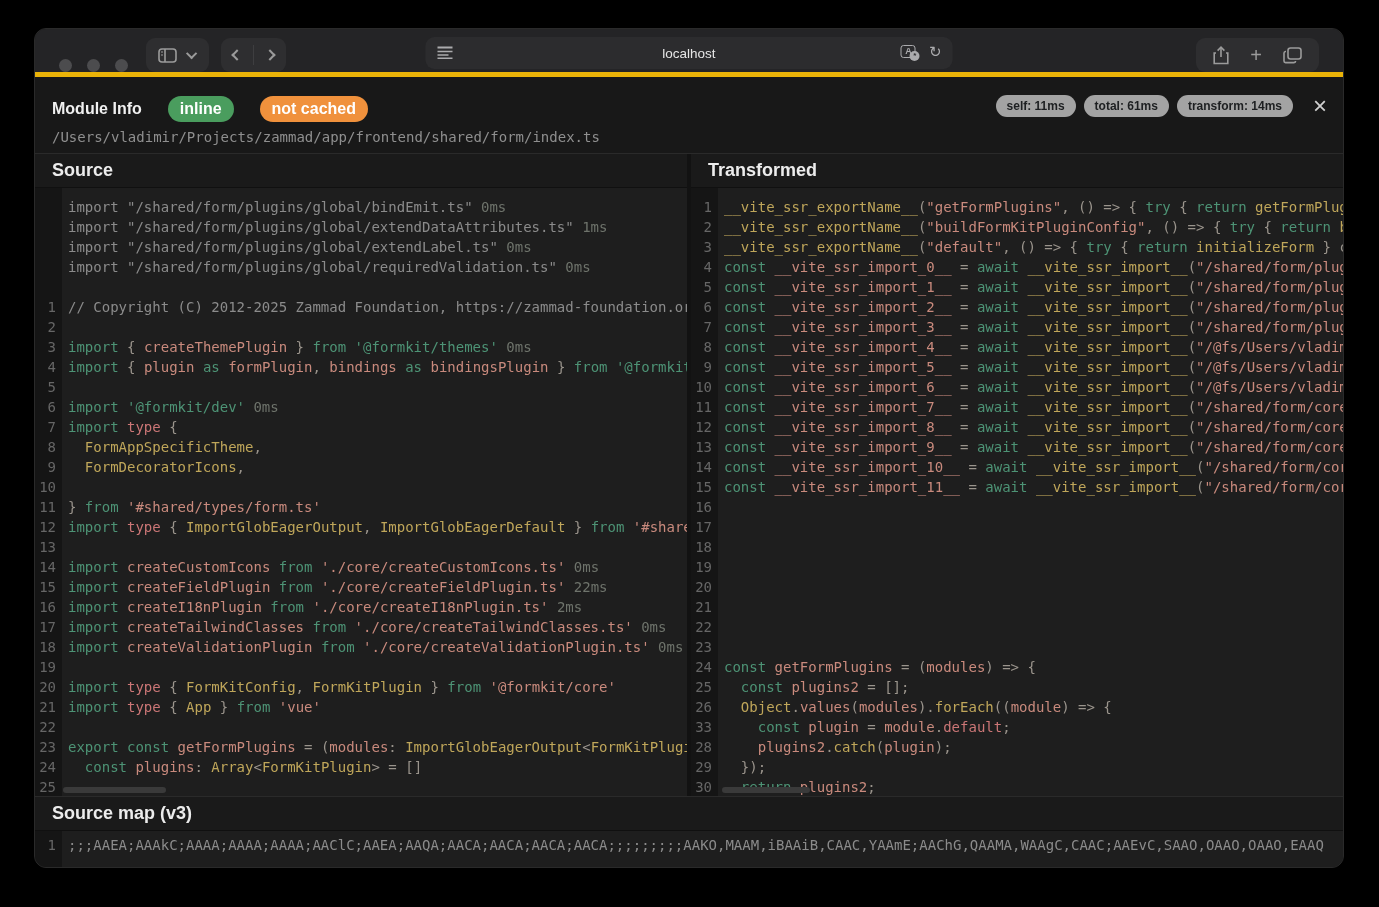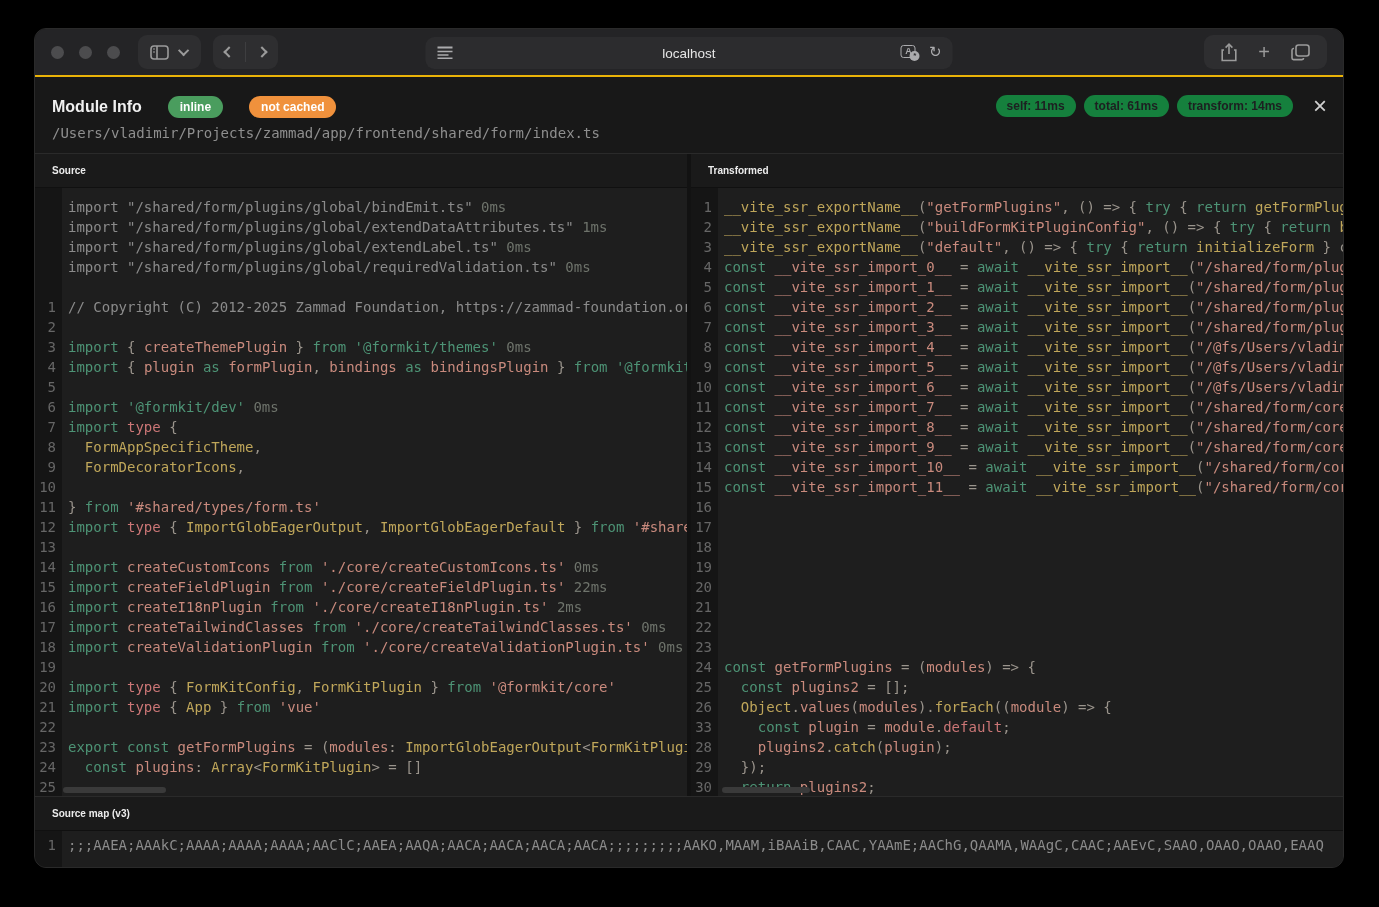--- a/index.html
+++ b/index.html
@@ -6,22 +6,22 @@
     --accent-green:#4a9d5e; --accent-orange:#f0913c;
     --syntax-keyword:#4d9375; --syntax-string:#c98a7d; --syntax-function:#bfa65a;
     --syntax-type:#cb7676; --syntax-comment:#8b8b8b; --syntax-punct:#9a948c; --syntax-time:#6e736b;
   }
   *{box-sizing:border-box;margin:0;padding:0}
   html,body{width:1379px;height:907px;background:#000;overflow:hidden;
     font-family:"Liberation Sans",sans-serif;}
   .window{position:absolute;left:34px;top:28px;width:1310px;height:840px;
     background:#181818;border-radius:12px;overflow:hidden;border:1px solid #2a2a2a;}
   
-  .toolbar{position:relative;height:48px;background:#242426;border-bottom:2px solid #eab308;
-    display:flex;align-items:center;padding:0 16px;}
+  .toolbar{position:relative;height:48px;background:#242426;border-bottom:5px solid #eab308;
+    display:flex;align-items:flex-end;padding:0 24px;}
   .traffic{display:flex;gap:15px;margin-right:18px;}
   .tl{width:13px;height:13px;border-radius:50%;background:#4c4c4e;display:inline-block;}
   .tb-pill{height:34px;background:#2e2e30;border-radius:9px;display:flex;align-items:center;
     justify-content:center;gap:12px;padding:0 12px;margin-right:12px;}
   .chev{width:8px;height:8px;border-left:2px solid #9b9b9b;border-bottom:2px solid #9b9b9b;display:inline-block;}
   .chev.down{transform:rotate(-45deg) translateY(-2px);}
   .chev.left{transform:rotate(45deg);}
   .chev.right{transform:rotate(-135deg);}
   .navdiv{width:1px;height:20px;background:#3e3e40;}
   .urlbar{position:absolute;left:50%;top:8px;transform:translateX(-50%);
@@ -35,33 +35,33 @@
     color:#ababad;font-size:9px;font-weight:bold;text-align:center;line-height:11px;}
   .translate .dot{position:absolute;right:-5px;bottom:-4px;width:10px;height:10px;border-radius:50%;
     background:#ababad;color:#2c2c2e;font-size:8px;line-height:10px;font-weight:bold;}
   .reload{color:#ababad;font-size:15px;line-height:1;}
   .right-group{margin-left:auto;margin-right:0;gap:21px;padding:0 17px;}
   .plus{color:#9b9b9b;font-size:20px;font-weight:400;line-height:1;}
   
   .module-header{position:relative;height:76px;background:#181818;padding:19px 16px 0 17px;}
   .mh-titlerow{display:flex;align-items:center;gap:26px;}
   .mh-title{color:#f0f0f0;font-size:16px;font-weight:700;}
-  .badge{font-size:12px;font-weight:700;color:#fff;padding:4px 12px;border-radius:999px;}
+  .badge{font-size:16px;font-weight:700;color:#fff;padding:4px 12px;border-radius:999px;}
   .badge.green{background:var(--accent-green);}
   .badge.orange{background:var(--accent-orange);}
   .mh-path{margin-top:7px;color:#8f8f8f;font-size:14px;font-family:"DejaVu Sans Mono",monospace;}
   .mh-right{position:absolute;right:16px;top:18px;display:flex;align-items:center;gap:8px;}
-  .pill{background:#15803d;color:#1d1f21;font-size:12px;font-weight:700;padding:4px 11px;border-radius:999px;}
+  .pill{background:#a3a3a3;color:#1d1f21;font-size:12px;font-weight:700;padding:4px 11px;border-radius:999px;}
   .close-x{color:#cfcfcf;font-size:24px;line-height:20px;margin-left:12px;cursor:default;}
   
   .panels{display:flex;height:643px;border-top:1px solid #2a2a2a;}
   .panel{width:652px;display:flex;flex-direction:column;}
   .pdivider{width:6px;background:#121212;}
   .panel-head{height:34px;background:#1a1a1a;border-bottom:1px solid #101010;
-    display:flex;align-items:center;padding-left:17px;color:#ececec;font-size:10px;font-weight:700;flex-shrink:0;}
+    display:flex;align-items:center;padding-left:17px;color:#ececec;font-size:18px;font-weight:700;flex-shrink:0;}
   .panel-code{position:relative;flex:1;overflow:hidden;padding-top:9px;
     background:linear-gradient(to right,#151515 27px,#1e1e1e 27px);
     font-family:"DejaVu Sans Mono",monospace;font-size:14px;line-height:20px;}
   .code-line{display:flex;height:20px;white-space:pre;overflow:hidden;}
   .ln{width:27px;flex-shrink:0;text-align:right;padding-right:6px;color:#666;}
   .cd{padding-left:6px;}
   .tk-k{color:var(--syntax-keyword);} .tk-s{color:var(--syntax-string);}
   .tk-y{color:var(--syntax-function);} .tk-r{color:var(--syntax-type);}
   .tk-p{color:var(--syntax-punct);} .tk-cm{color:var(--syntax-comment);} .tk-ms{color:var(--syntax-time);}
   .preamble{margin-bottom:20px;}

